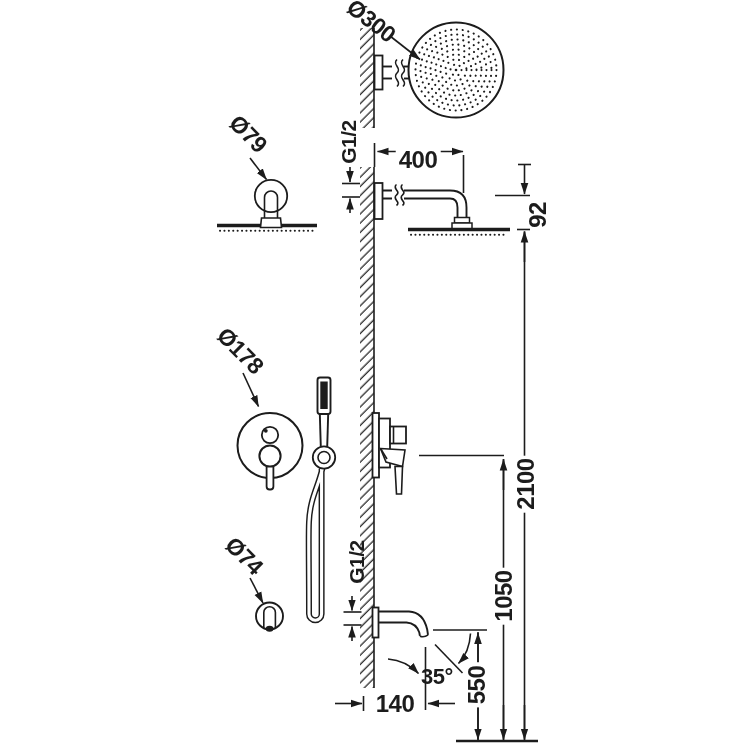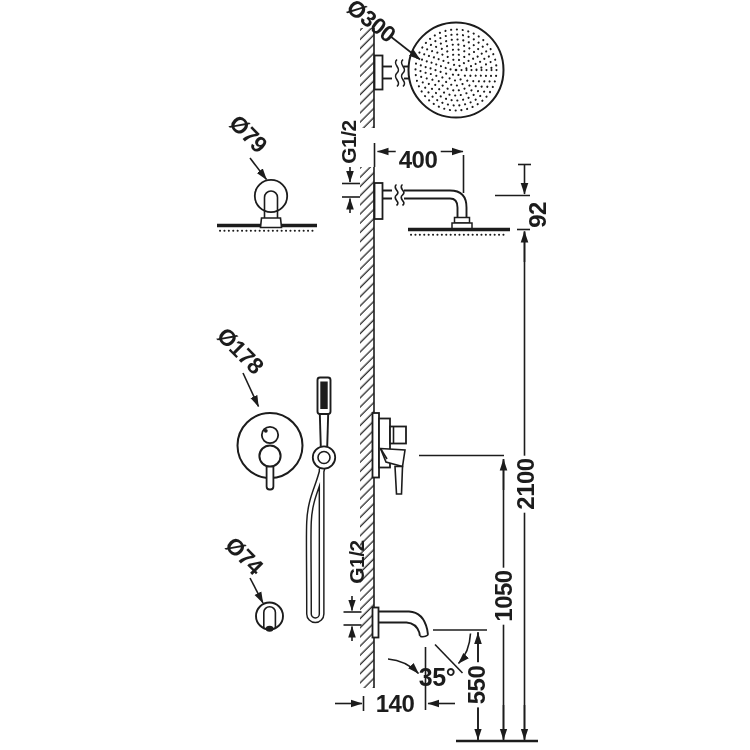--- a/index.html
+++ b/index.html
@@ -3,21 +3,21 @@
 <meta charset="utf-8">
 <style>
   html,body{margin:0;padding:0;background:#fff;}
   :root{--ink:#1c1c1c;}
   .stage{position:relative;width:750px;height:750px;background:#fff;overflow:hidden;}
   .stage svg{position:absolute;left:0;top:0;}
   .lbl{position:absolute;font-family:"Liberation Sans","DejaVu Sans",sans-serif;font-weight:700;
        color:var(--ink);white-space:nowrap;line-height:1;letter-spacing:-0.5px;}
   .f24{font-size:24px;}
   .f23{font-size:23px;}
-  .f22{font-size:25px;}
+  .f22{font-size:22px;}
   .f21{font-size:21px;}
   .bgw{background:#fff;padding:1px 3px;}
   
   .ln{stroke:var(--ink);stroke-width:1.6;fill:none;}
   .ln2{stroke:var(--ink);stroke-width:1.9;fill:none;}
   .thk{stroke:var(--ink);stroke-width:3.4;fill:none;}
   .wf{stroke:var(--ink);stroke-width:1.8;fill:#fff;}
   .fil{fill:var(--ink);stroke:none;}
   .dr{stroke:var(--ink);stroke-width:2.1;fill:none;stroke-dasharray:.1 5.7;stroke-linecap:round;}
   .st{stroke:var(--ink);stroke-width:2;fill:none;stroke-dasharray:.1 4.3;stroke-linecap:round;}

